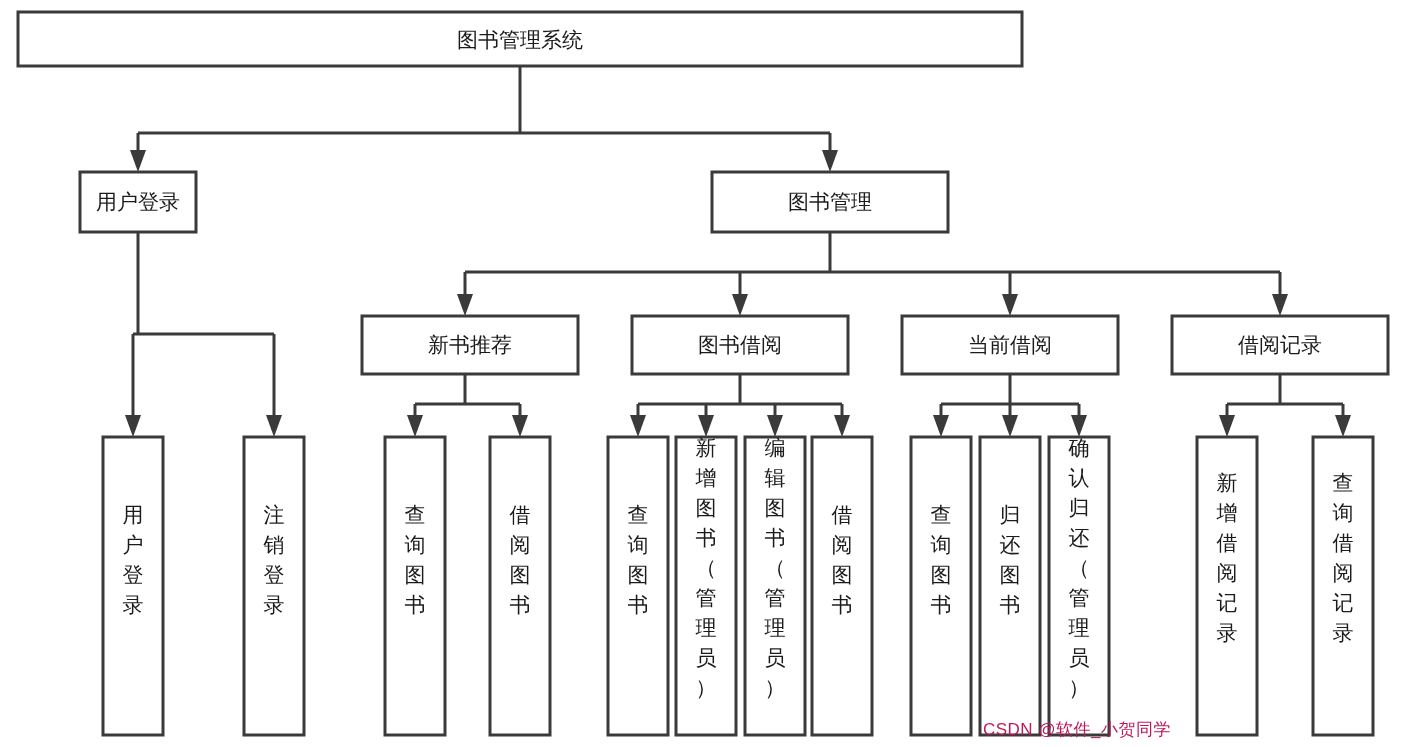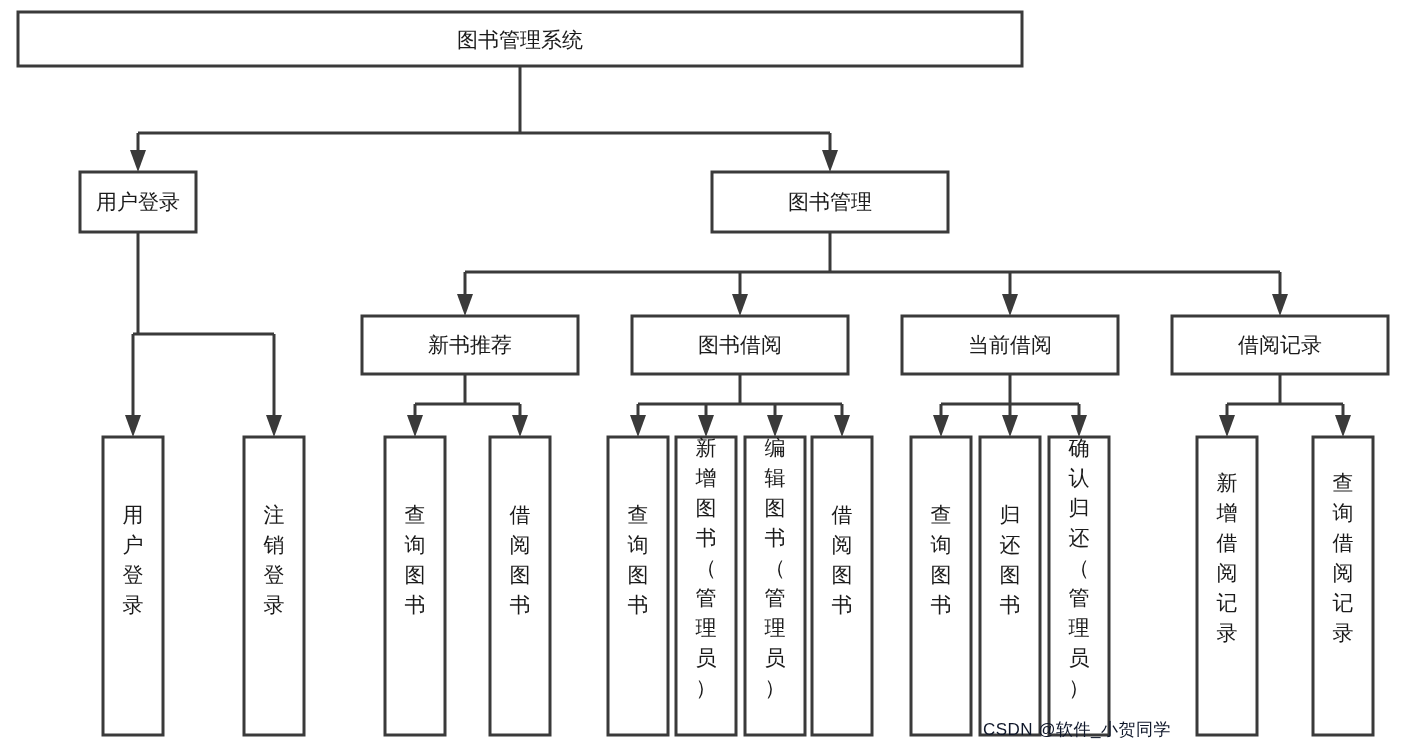--- a/index.html
+++ b/index.html
@@ -51,21 +51,21 @@
   .arrow-head {
     fill: #3a3a3a;
     stroke: none;
   }
   .watermark {
     position: absolute;
     right: 14px;
     bottom: 6px;
     font-family: "Liberation Sans", "DejaVu Sans", sans-serif;
     font-size: 17px;
-    color: #0f172a;
+    color: #be185d;
     letter-spacing: 0.5px;
     white-space: nowrap;
     pointer-events: none;
   }
 </style>
 </head>
 <body>
 
 <div id="diagram-root">
 

